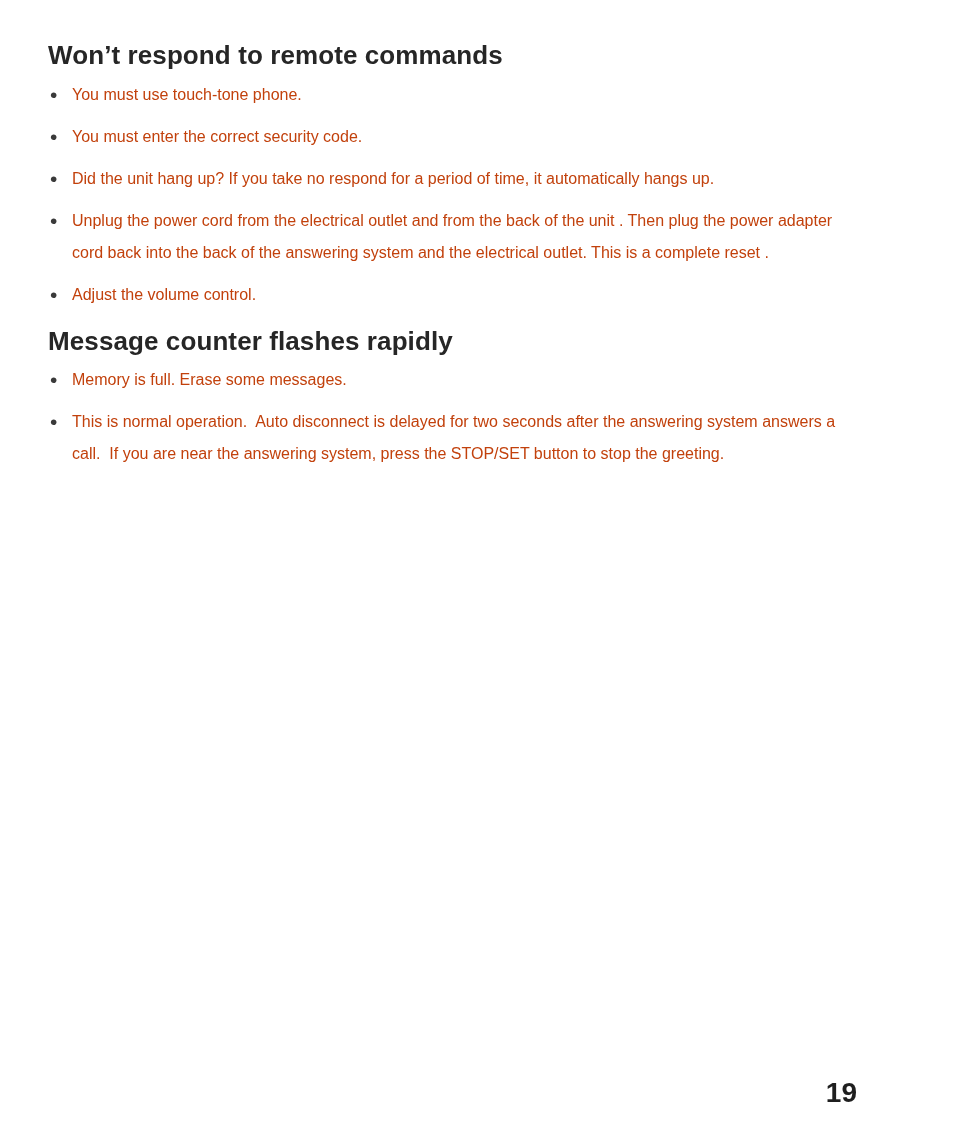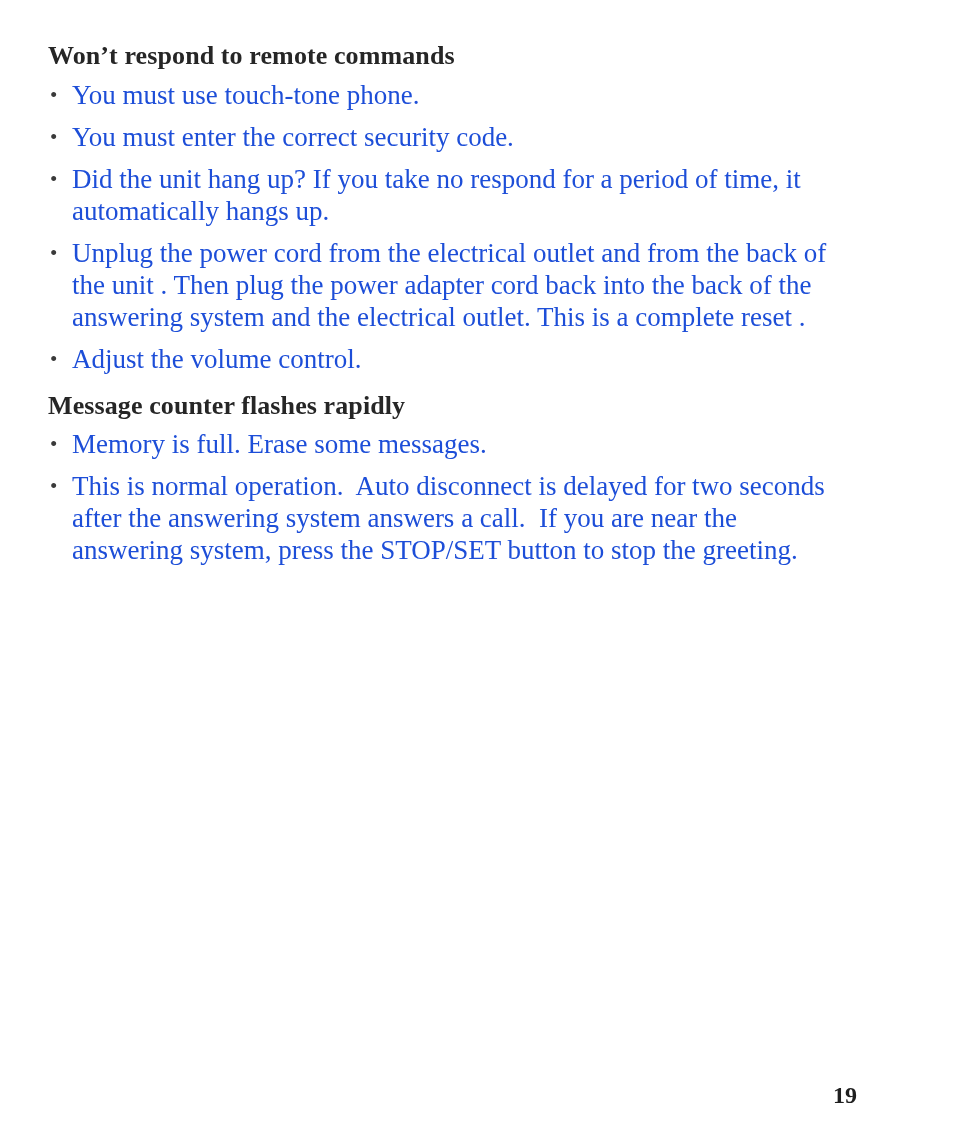--- a/index.html
+++ b/index.html
@@ -6,21 +6,21 @@
     margin: 0;
     padding: 0;
     background: #ffffff;
   }
   .page {
     position: relative;
     width: 901px;
     height: 1145px;
     background: #ffffff;
     overflow: hidden;
-    font-family: Liberation Serif, serif;
+    font-family: Liberation Sans, sans-serif;
     border-radius: 17px;
   }
   .content {
     padding: 40px 54px 0 48px;
   }
   .trouble-section { margin: 0; }
   .section-heading {
     font-size: 26px;
     font-weight: 700;
     color: #262626;
@@ -29,40 +29,40 @@
     letter-spacing: 0.1px;
   }
   .trouble-section:first-child .section-heading { margin-top: 0; }
   .bullet-list {
     list-style: none;
     margin: 0;
     padding: 0;
   }
   .bullet-list li {
     position: relative;
-    font-size: 27px;
+    font-size: 16px;
     line-height: 32px;
-    color: #1d4ed8;
+    color: #c2410c;
     padding-left: 24px;
     margin: 7px 0 10px 0;
   }
   .bullet-list li::before {
     content: "\2022";
     position: absolute;
     left: 2px;
     top: 0;
     color: #3a3a3a;
     font-size: 21px;
     line-height: 32px;
   }
   .page-number {
     position: absolute;
     right: 44px;
     bottom: 36px;
-    font-size: 24px;
+    font-size: 28px;
     font-weight: 700;
     color: #1f1f1f;
   }
 </style>
 </head>
 <body>
 
 <div class="page">
   <div class="content" id="sections-container">
       <section class="trouble-section">

